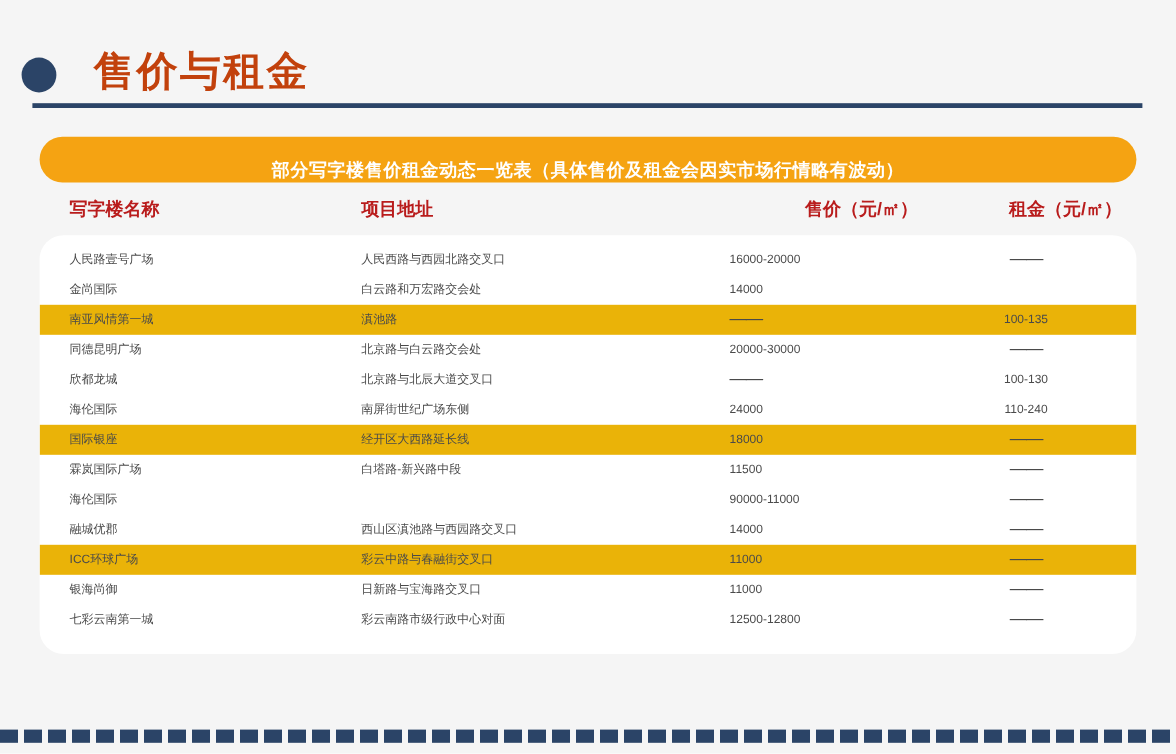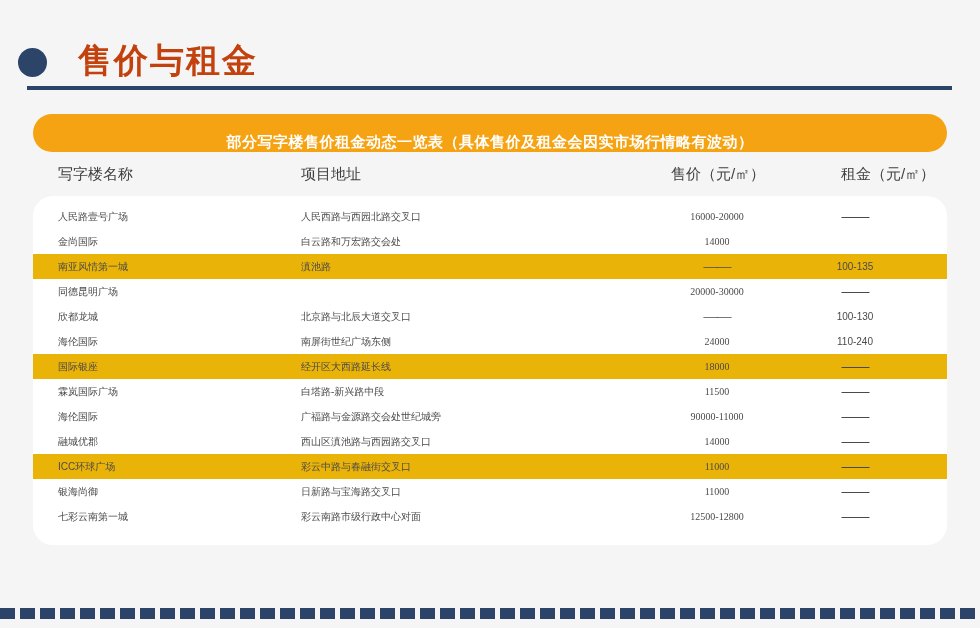--- a/index.html
+++ b/index.html
@@ -74,22 +74,23 @@
   }
 
   #col-header {
     position: relative;
     height: 44px;
   }
   .col-head {
     position: absolute;
     top: 13px;
     font-size: 15px;
-    color: #404040;
-    white-space: nowrap;
+    color: #b91c1c;
+    white-space: nowrap;
+    font-weight: bold;
   }
   .col-head.c0 { left: 25px; }
   .col-head.c1 { left: 268px; }
   .col-head.c2 { left: 590px; width: 190px; text-align: center; }
   .col-head.c3 { left: 760px; width: 190px; text-align: center; }
 
   #table-body {
     background: #ffffff;
     border-radius: 20px;
     padding: 8px 0 16px 0;
@@ -104,21 +105,21 @@
   .cell {
     position: absolute;
     top: 3px;
     font-size: 10px;
     color: #4a4a4a;
     white-space: nowrap;
     line-height: 19px;
   }
   .cell.name  { left: 25px; }
   .cell.addr  { left: 268px; }
-  .cell.price { left: 589px; width: 190px; text-align: center; font-family: Liberation Serif, serif; }
+  .cell.price { left: 575px; width: 190px; text-align: left; }
   .cell.rent  { left: 727px; width: 190px; text-align: center; }
 
   .cell.price.dash, .cell.rent.dash {
     color: #4a4a4a;
     font-size: 14.5px;
     letter-spacing: -1px;
   }
 
   
   #bottom-strip {
@@ -172,20 +173,21 @@
         <div class="cell price">14000</div>
       </div>
       <div class="row alt">
         <div class="cell name">南亚风情第一城</div>
         <div class="cell addr">滇池路</div>
         <div class="cell price dash">——</div>
         <div class="cell rent">100-135</div>
       </div>
       <div class="row">
         <div class="cell name">同德昆明广场</div>
+        <div class="cell addr">北京路与白云路交会处</div>
         <div class="cell price">20000-30000</div>
         <div class="cell rent dash">——</div>
       </div>
       <div class="row">
         <div class="cell name">欣都龙城</div>
         <div class="cell addr">北京路与北辰大道交叉口</div>
         <div class="cell price dash">——</div>
         <div class="cell rent">100-130</div>
       </div>
       <div class="row">
@@ -201,21 +203,20 @@
         <div class="cell rent dash">——</div>
       </div>
       <div class="row">
         <div class="cell name">霖岚国际广场</div>
         <div class="cell addr">白塔路-新兴路中段</div>
         <div class="cell price">11500</div>
         <div class="cell rent dash">——</div>
       </div>
       <div class="row">
         <div class="cell name">海伦国际</div>
-        <div class="cell addr">广福路与金源路交会处世纪城旁</div>
         <div class="cell price">90000-11000</div>
         <div class="cell rent dash">——</div>
       </div>
       <div class="row">
         <div class="cell name">融城优郡</div>
         <div class="cell addr">西山区滇池路与西园路交叉口</div>
         <div class="cell price">14000</div>
         <div class="cell rent dash">——</div>
       </div>
       <div class="row alt">

